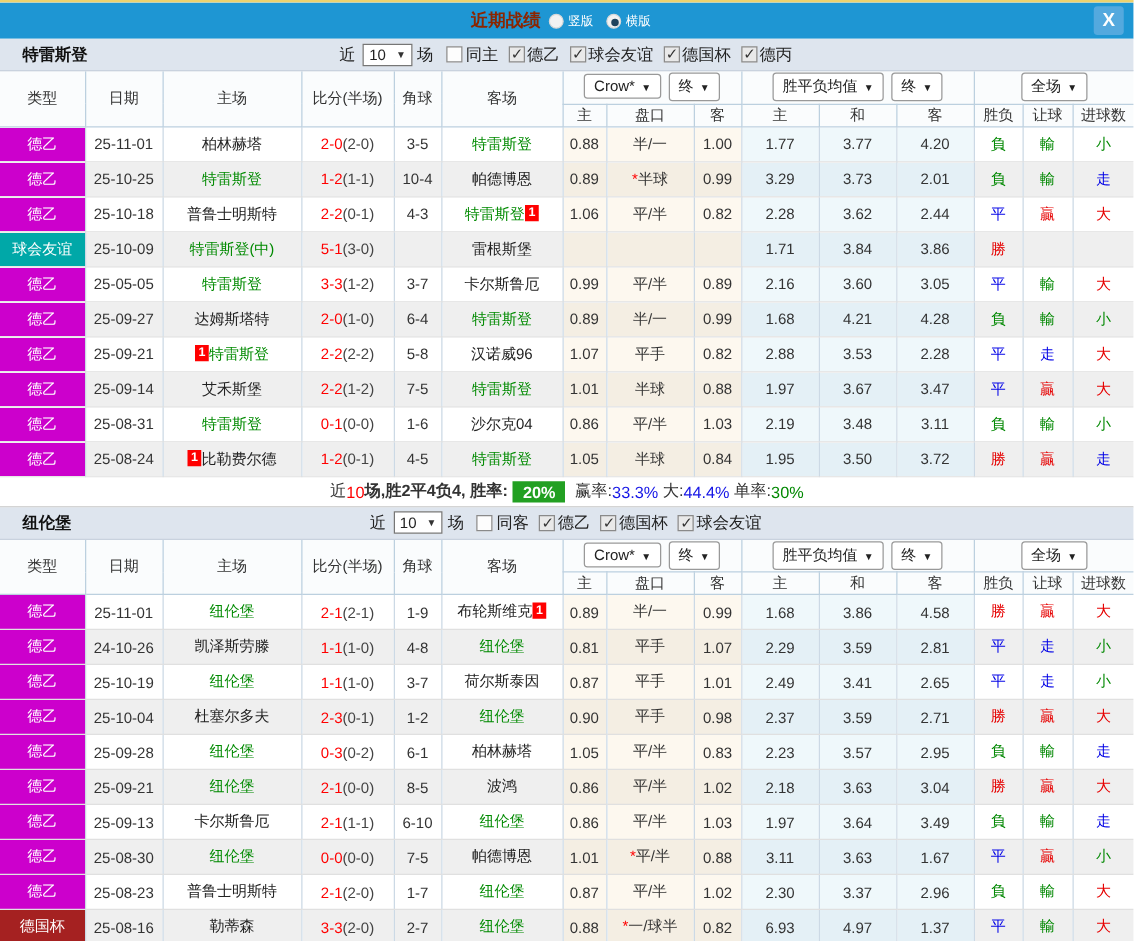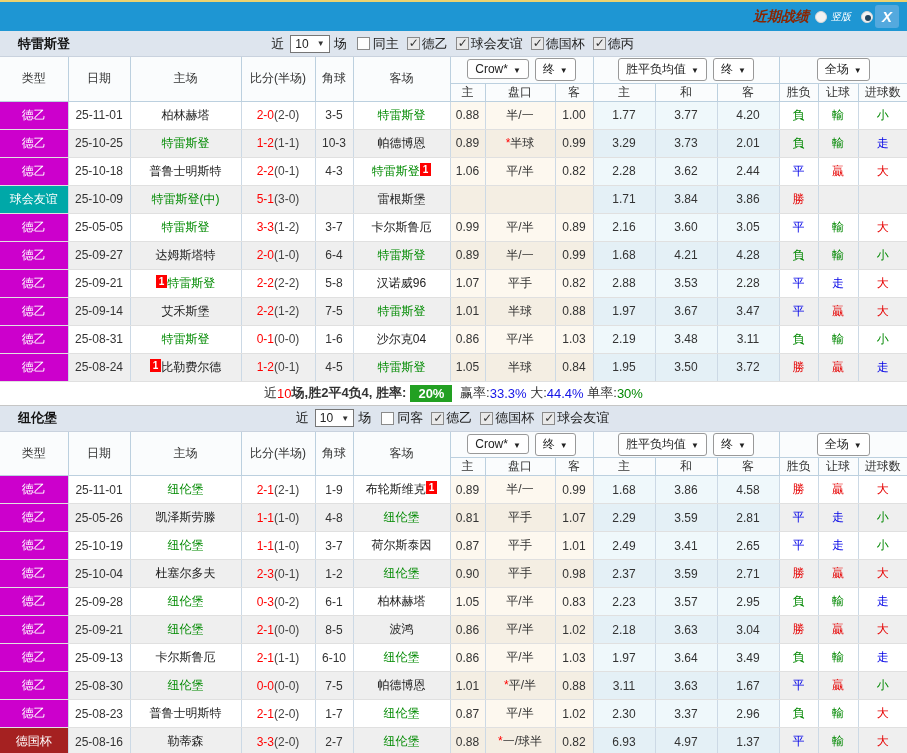--- a/index.html
+++ b/index.html
@@ -1,21 +1,21 @@
 <!DOCTYPE html>
 <html><head>
 <meta charset="utf-8">
 <style>
   * { box-sizing: border-box; margin: 0; padding: 0; }
   body { font-family: "Liberation Sans", "DejaVu Sans", sans-serif; background:#fff; }
   .window { width:907px; height:753px; overflow:hidden; border-top:2px solid #EDD26E; background:#fff; }
 
   
   .titlebar { height:29px; background:#1E96D3; position:relative;
-              display:flex; align-items:center; justify-content:flex-end;font-style:italic; }
+              display:flex; align-items:center; justify-content:center; }
   .titlebar .title { color:#8B2500; font-weight:bold; font-size:14px; }
   .radio-group { display:flex; align-items:center; margin-left:6px; }
   .radio { width:12px; height:12px; border-radius:50%; background:#F2F2F2; border:1px solid #D8D8D8;
            display:inline-block; position:relative; cursor:pointer; }
   .radio.selected::after { content:""; position:absolute; left:3px; top:3px; width:6px; height:6px;
                            border-radius:50%; background:#20445E; }
   .radio-label { color:#fff; font-size:10px; margin:0 10px 0 4px; }
   .close-btn { position:absolute; right:8px; top:3px; width:24px; height:23px; background:#54A9DE;
                border-radius:3px; color:#fff; font-weight:bold; font-size:15px; text-align:center;
                line-height:23px; cursor:pointer; }
@@ -178,21 +178,21 @@
               <td class="bluebg">4.20</td>
               <td class="res-green">負</td>
               <td class="res-green">輸</td>
               <td class="res-green">小</td>
             </tr>
             <tr>
               <td class="type de2">德乙</td>
               <td>25-10-25</td>
               <td><span class="teamname hl">特雷斯登</span></td>
               <td><span class="score">1-2</span><span class="half">(1-1)</span></td>
-              <td>10-3</td>
+              <td>10-4</td>
               <td><span class="teamname">帕德博恩</span></td>
               <td class="cream">0.89</td>
               <td class="cream"><span class="star">*</span>半球</td>
               <td class="cream">0.99</td>
               <td class="bluebg">3.29</td>
               <td class="bluebg">3.73</td>
               <td class="bluebg">2.01</td>
               <td class="res-green">負</td>
               <td class="res-green">輸</td>
               <td class="res-blue">走</td>
@@ -426,21 +426,21 @@
               <td class="cream">0.99</td>
               <td class="bluebg">1.68</td>
               <td class="bluebg">3.86</td>
               <td class="bluebg">4.58</td>
               <td class="res-red">勝</td>
               <td class="res-red">贏</td>
               <td class="res-red">大</td>
             </tr>
             <tr>
               <td class="type de2">德乙</td>
-              <td>25-05-26</td>
+              <td>24-10-26</td>
               <td><span class="teamname">凯泽斯劳滕</span></td>
               <td><span class="score">1-1</span><span class="half">(1-0)</span></td>
               <td>4-8</td>
               <td><span class="teamname hl">纽伦堡</span></td>
               <td class="cream">0.81</td>
               <td class="cream">平手</td>
               <td class="cream">1.07</td>
               <td class="bluebg">2.29</td>
               <td class="bluebg">3.59</td>
               <td class="bluebg">2.81</td>

